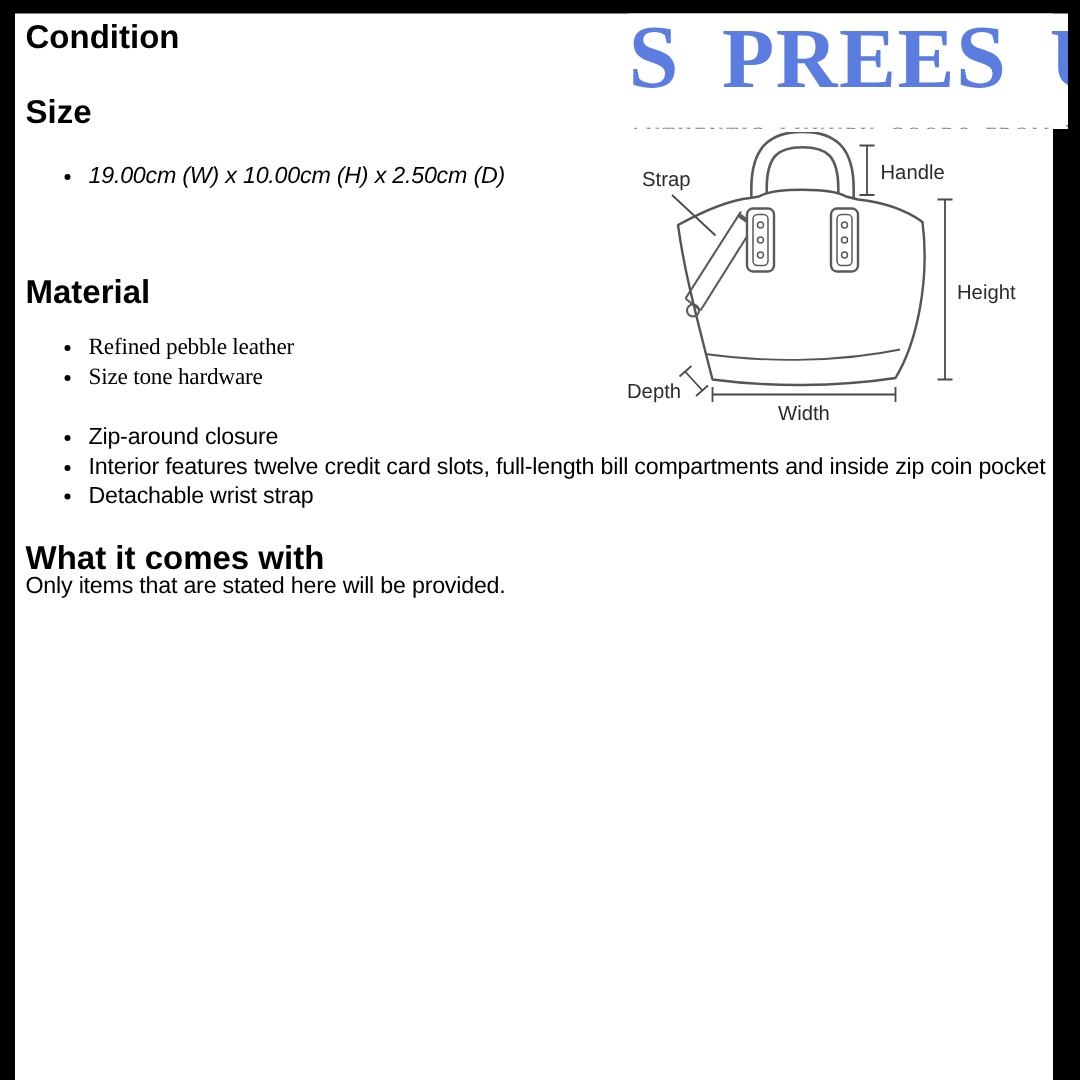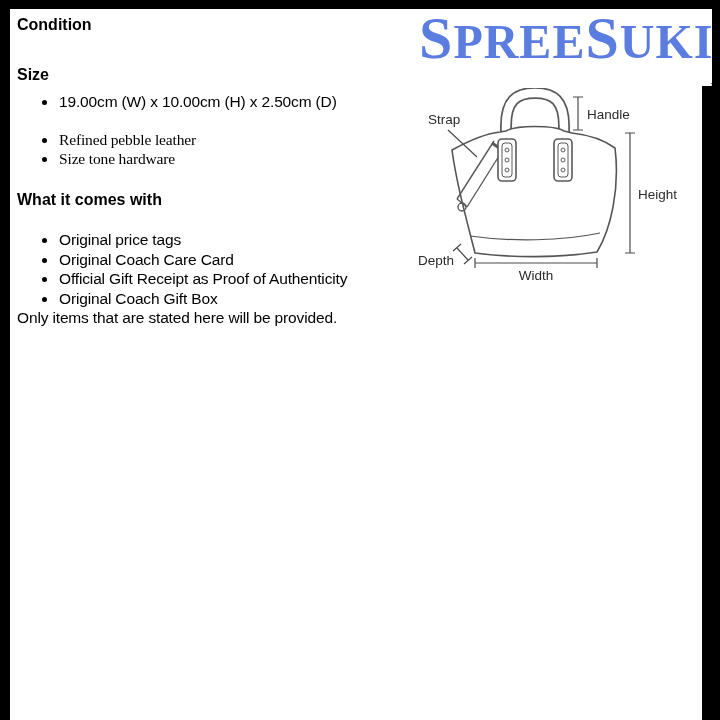--- a/index.html
+++ b/index.html
@@ -34,21 +34,21 @@
     overflow: hidden;
   }
   .brand-line {
     font-family: "Liberation Serif", "DejaVu Serif", serif;
     font-weight: bold;
     line-height: 52px;
     white-space: nowrap;
     letter-spacing: 1px;
   }
   .brand-big   { font-size: 60px; }
-  .brand-small { font-size: 48px; }
+  .brand-small { font-size: 57px; margin-left: 28px; }
   .tagline-line {
     font-family: "Liberation Serif", "DejaVu Serif", serif;
     font-size: 13.5px;
     letter-spacing: 1.6px;
     word-spacing: 4px;
     white-space: nowrap;
     margin-top: 1px;
   }
   .tagline-usa {
     font-size: 16px;
@@ -60,35 +60,35 @@
     width: 292px; height: 200px;
   }
   .diagram svg { display: block; }
   .diagram text {
     font-family: "Liberation Sans", "DejaVu Sans", sans-serif;
     font-size: 13.5px;
     fill: #2b2b2b;
   }
   
   .section-heading {
-    font-size: 16px;
+    font-size: 22px;
     font-weight: bold;
     line-height: 19.5px;
     margin: 0;
   }
   .body-text, li {
     font-size: 15.5px;
     line-height: 19.5px;
     letter-spacing: -0.15px;
   }
   p.body-text { margin: 0; }
   ul { margin: 0; padding: 0 0 0 41px; }
   li { padding-left: 1px; }
   .mt6  { margin-top: 6px; }
-  .mt12 { margin-top: 8px; }
+  .mt12 { margin-top: 24px; font-style: italic; }
   .mt18 { margin-top: 18px; }
   .mt20 { margin-top: 18px; font-family: Liberation Serif, serif; }
   .mt21 { margin-top: 21px; }
   .mt27 { margin-top: 27px; }
   .mt30 { margin-top: 30px; }
   .mt43 { margin-top: 43px; }
   .mt57 { margin-top: 57px; }
 </style>
 </head>
 <body>
@@ -161,29 +161,29 @@
     </div>
   </div>
 
   <h2 class="section-heading mt6">Condition</h2>
 
   <h2 class="section-heading mt30">Size</h2>
   <ul class="mt12">
     <li>19.00cm (W) x 10.00cm (H) x 2.50cm (D)</li>
   </ul>
 
+  <h2 class="section-heading mt57">Material</h2>
   <ul class="mt20">
     <li>Refined pebble leather</li>
     <li>Size tone hardware</li>
   </ul>
 
+  <ul class="mt21">
+    <li>Zip-around closure</li>
+    <li>Interior features twelve credit card slots, full-length bill compartments and inside zip coin pocket</li>
+    <li>Detachable wrist strap</li>
+  </ul>
 
   <h2 class="section-heading mt21">What it comes with</h2>
-  <ul class="mt21">
-    <li>Original price tags</li>
-    <li>Original Coach Care Card</li>
-    <li>Official Gift Receipt as Proof of Authenticity</li>
-    <li>Original Coach Gift Box</li>
-  </ul>
 
   <p class="body-text mt18">Only items that are stated here will be provided.</p>
 
 </div>
 
 </body></html>

